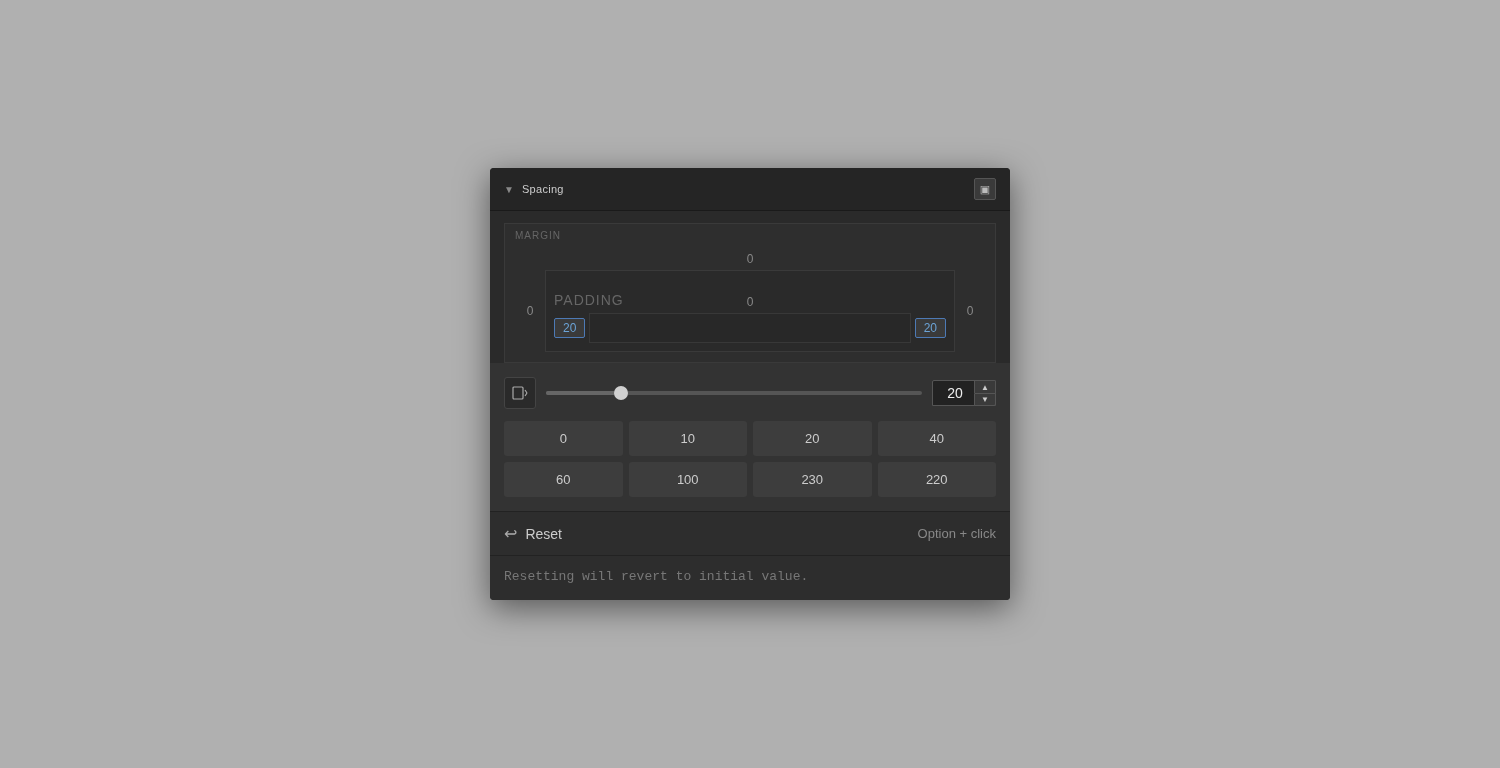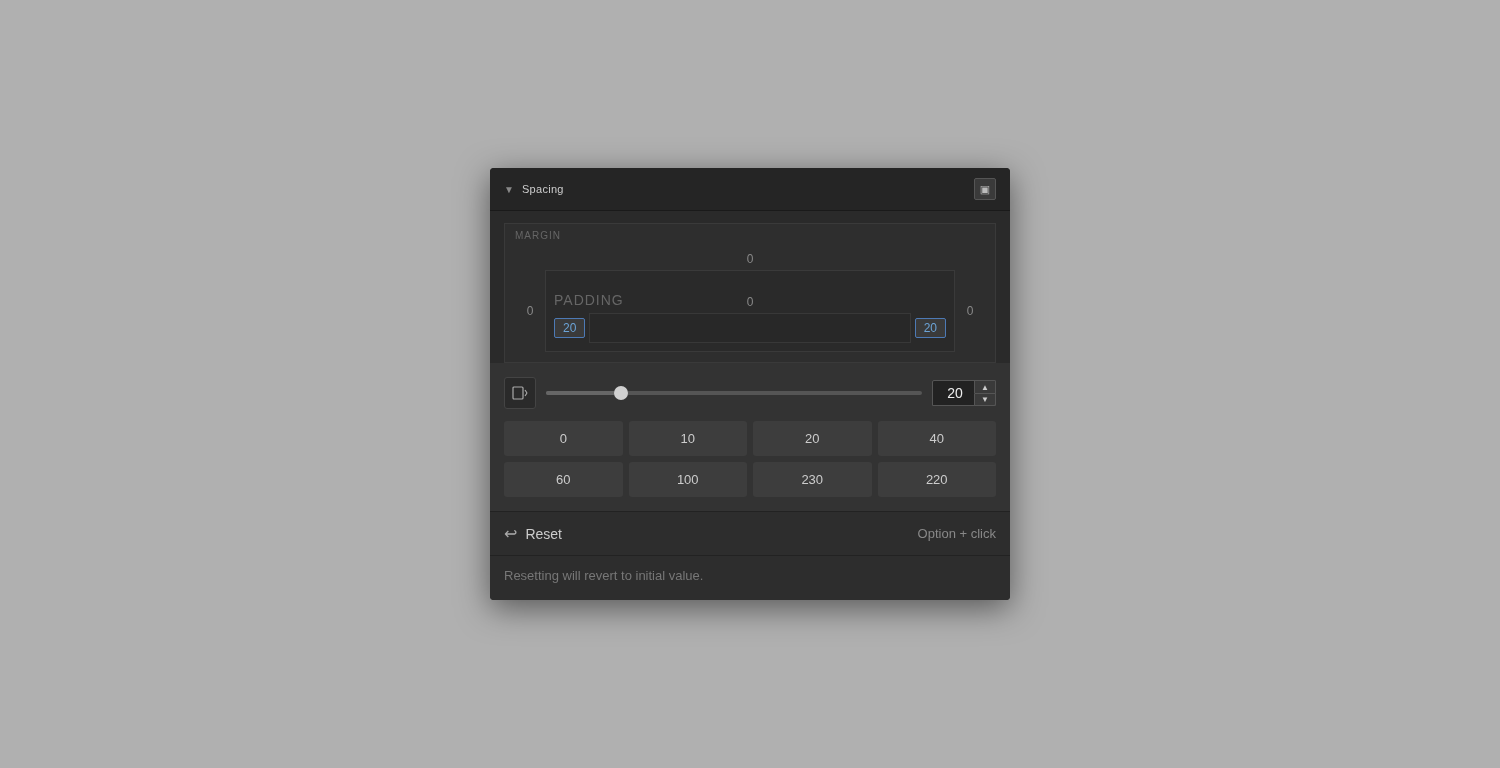--- a/index.html
+++ b/index.html
@@ -318,20 +318,21 @@
     
     .info-area {
       background: #2d2d2d;
       padding: 10px 14px 16px 14px;
       border-top: 1px solid #222;
     }
 
     .info-text {
       color: #777;
       font-size: 13px;
+      font-family: Liberation Mono, monospace;
     }
   </style>
 </head>
 <body>
 
 <div class="panel">
 
   <div class="panel-header">
     <div class="panel-header-left">
       <span class="chevron-down-icon">▼</span>

